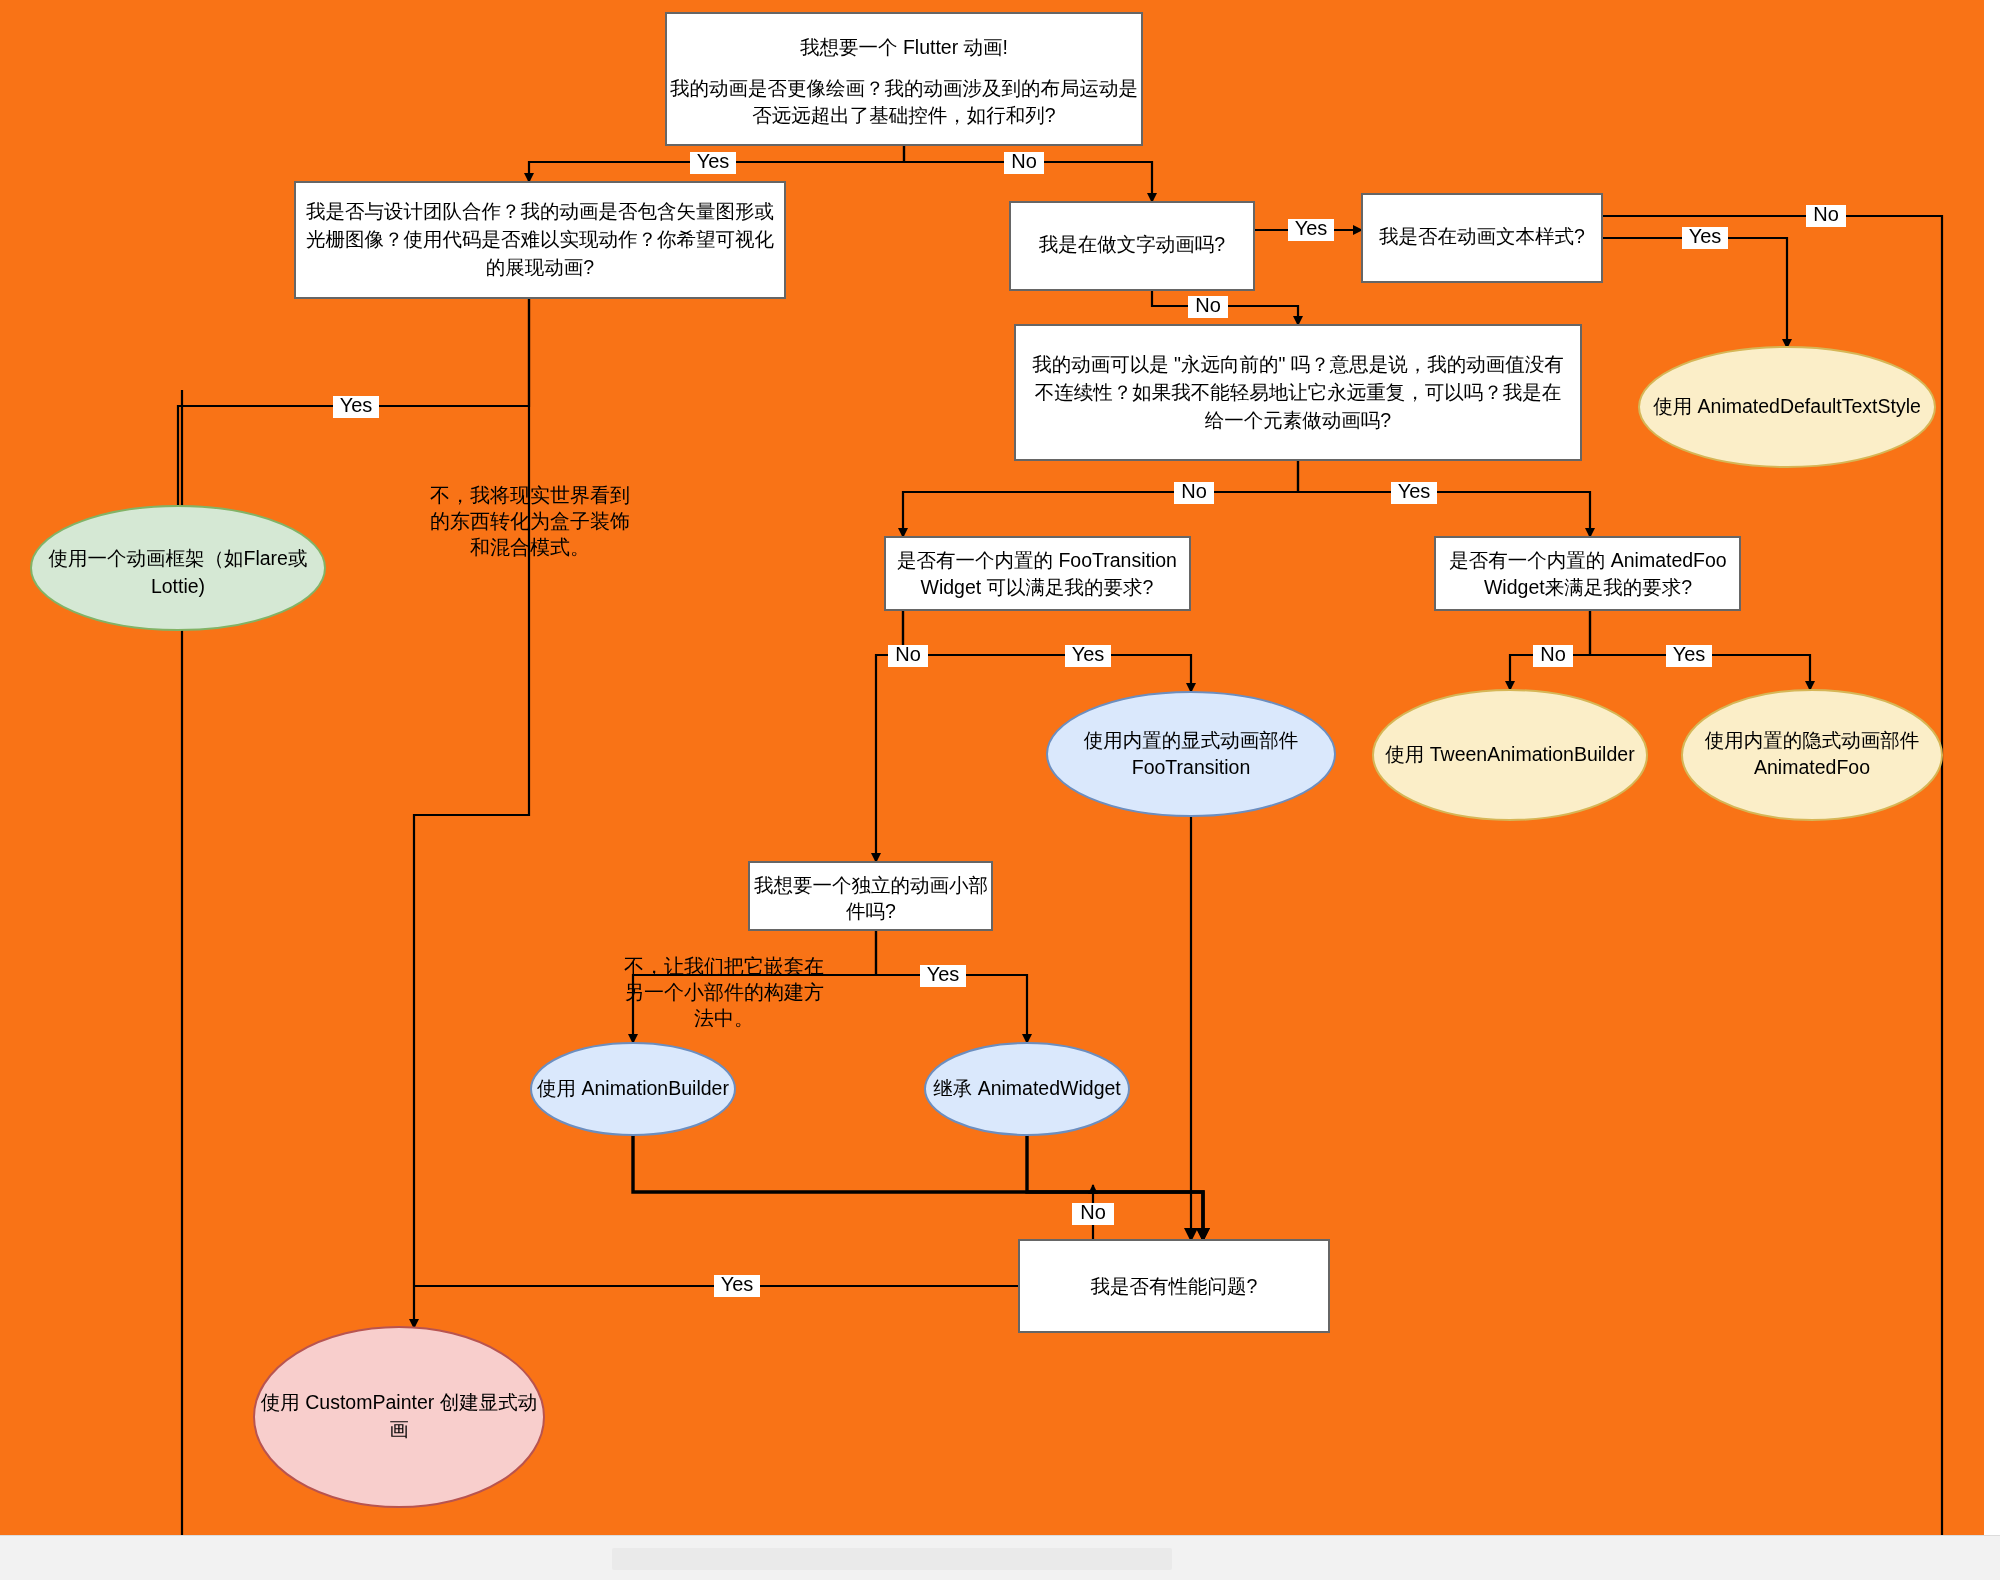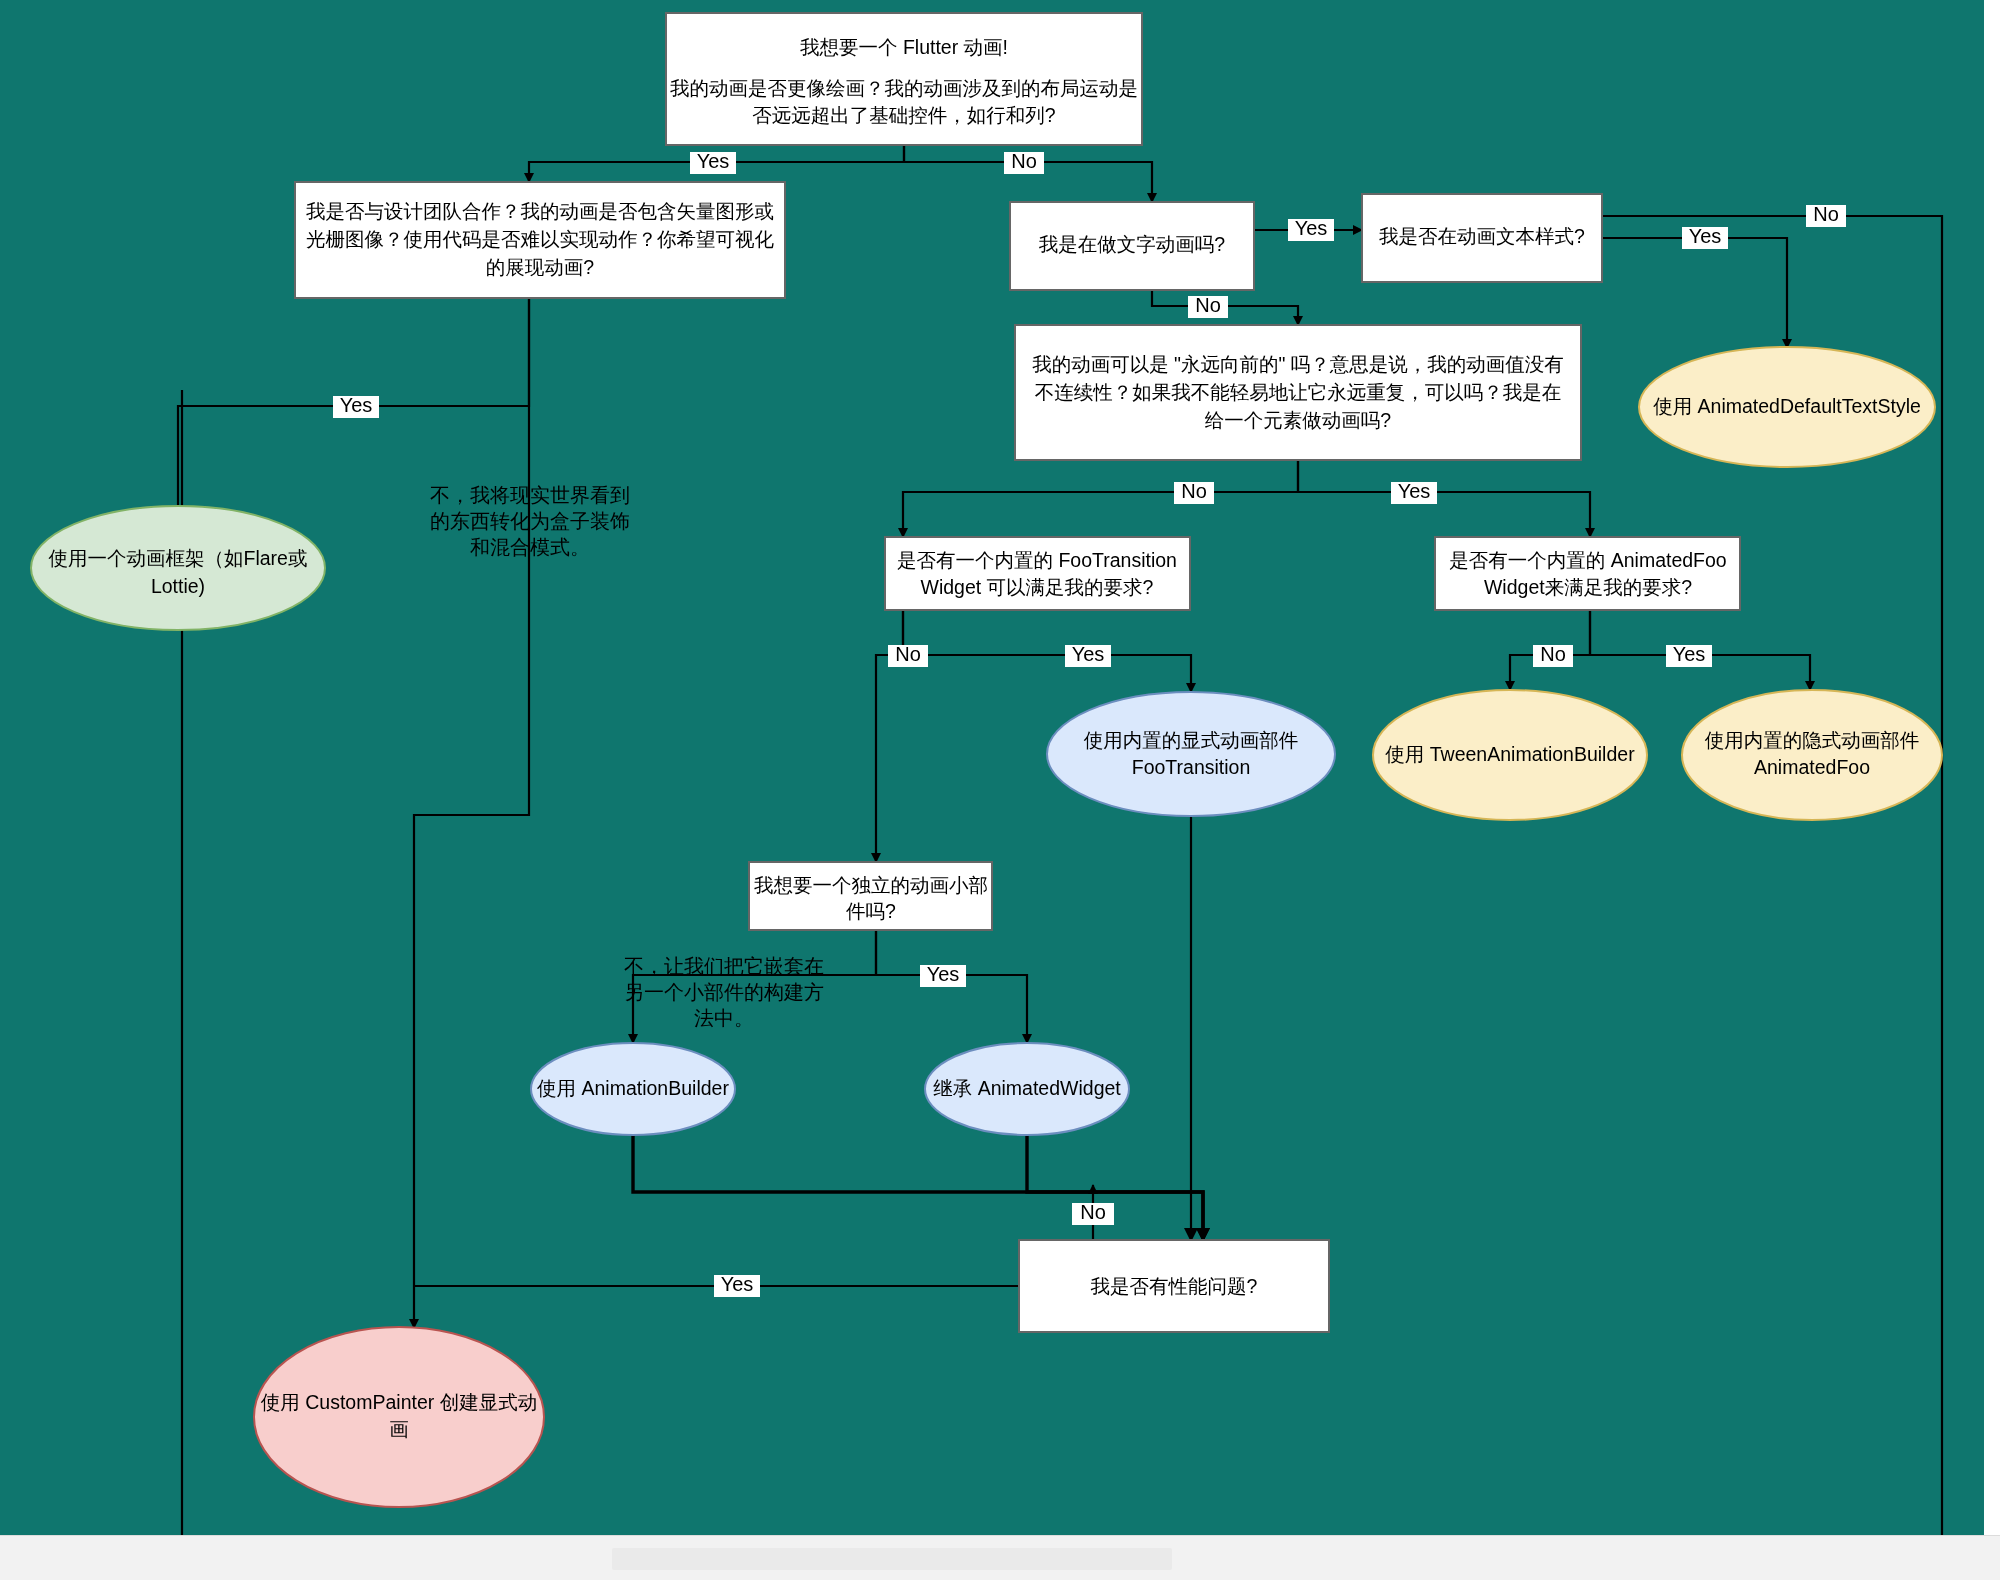--- a/index.html
+++ b/index.html
@@ -10,21 +10,21 @@
   body {
     width: 2000px;
     height: 1580px;
     font-family: "Liberation Sans", "DejaVu Sans", sans-serif;
     overflow: hidden;
   }
   #canvas {
     position: relative;
     width: 1984px;
     height: 1580px;
-    background: #0f766e;
+    background: #f97316;
   }
   svg.flow {
     position: absolute;
     top: 0; left: 0;
     width: 2000px;
     height: 1580px;
   }
   .nodebox {
     fill: #ffffff;
     stroke: #666666;

